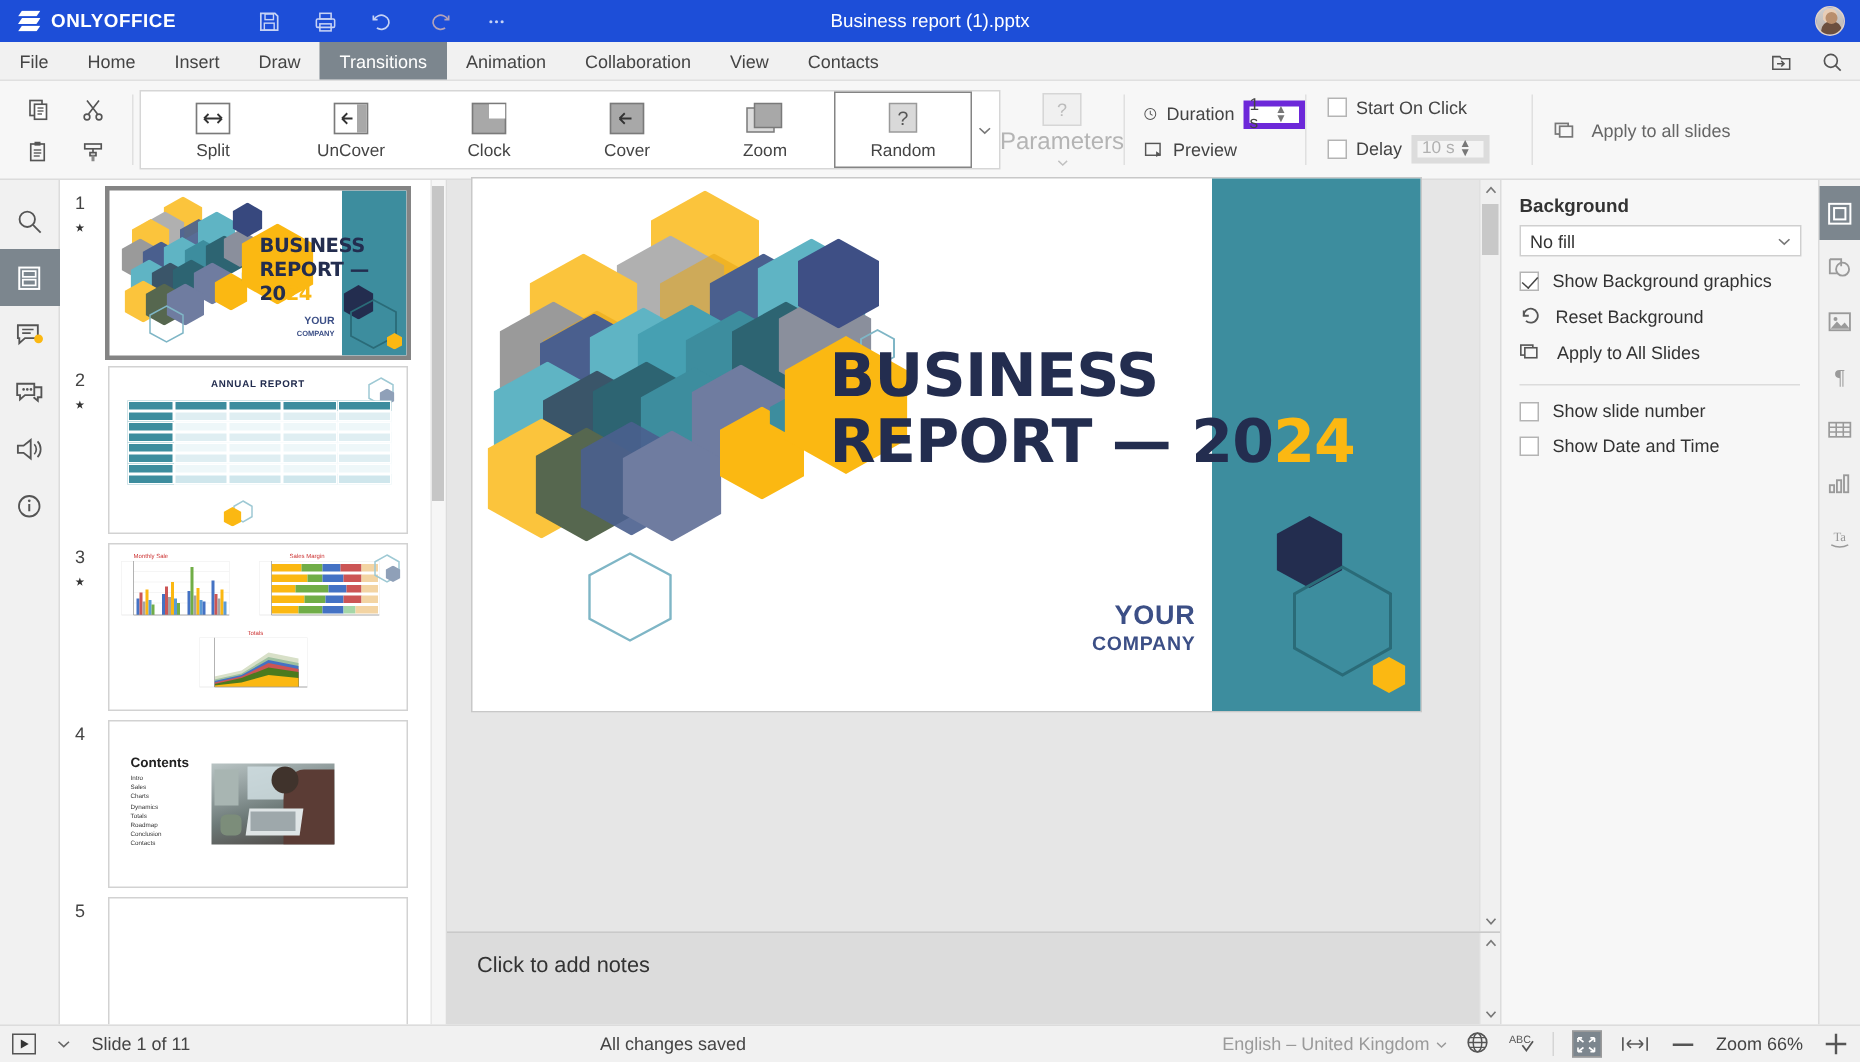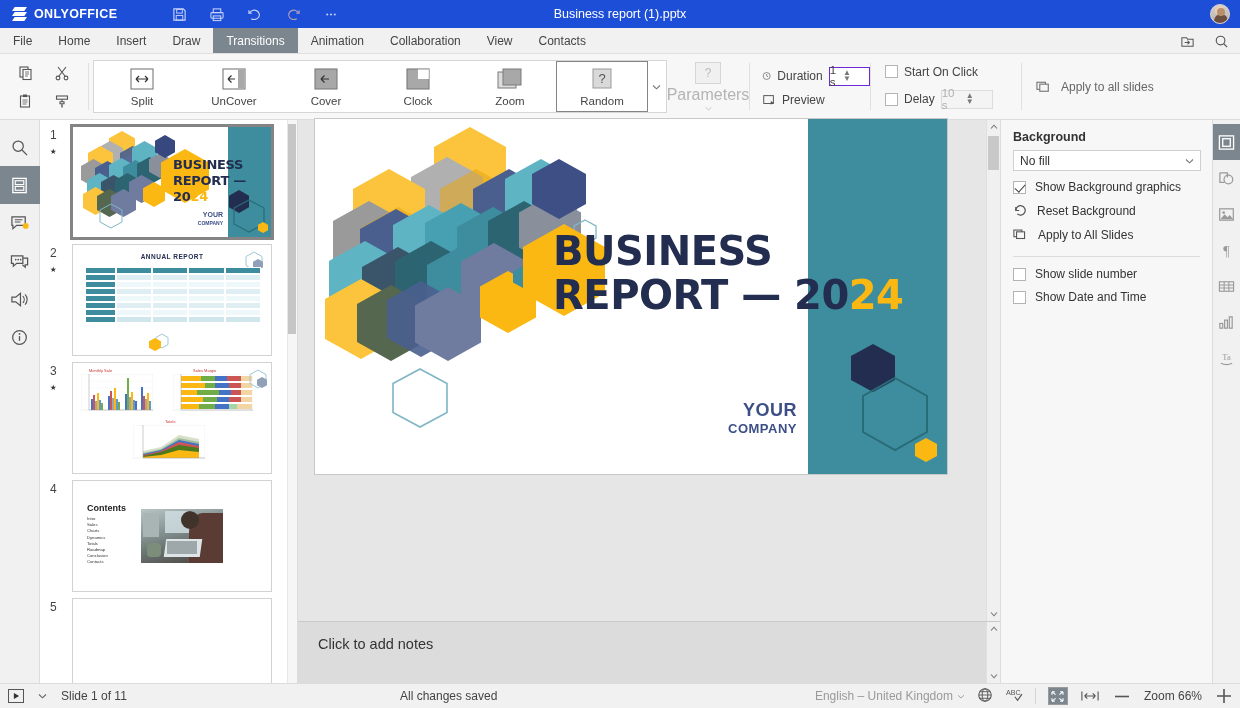--- a/index.html
+++ b/index.html
@@ -77,22 +77,22 @@
   .params-group { width:82px; display:flex; flex-direction:column; align-items:center;
       justify-content:center; gap:2px; color:#b4b4b4; }
   .param-box { width:26px; height:22px; border:1px solid #d6d6d6; background:#f0f0f0;
       display:flex; align-items:center; justify-content:center; font-size:12px; color:#bbb; }
   .params-label { font-size:16px; }
 
   .dur-group { width:120px; display:flex; flex-direction:column; justify-content:center;
       gap:7px; padding-left:12px; }
   .row { display:flex; align-items:center; gap:6px; }
   .row-lbl { font-size:12px; color:#444; }
-  .spin { width:52px; height:19px; border:1px solid #6d28d9; background:#fff;
-      display:flex; align-items:center; justify-content:flex-end; padding-right:18px; gap:3px; font-size:11.5px; color:#444; }
+  .spin { width:52px; height:19px; border:4px solid #6d28d9; background:#fff;
+      display:flex; align-items:center; justify-content:flex-end; padding-right:8px; gap:3px; font-size:11.5px; color:#444; }
   .spin.dim { background:#f4f4f4; color:#b0b0b0; border-color:#dcdcdc; }
   .spin-arrows { display:flex; flex-direction:column; line-height:6px; font-size:8px; color:#777; }
 
   .click-group { width:150px; display:flex; flex-direction:column; justify-content:center; gap:11px; padding-left:14px; }
   .cbx { width:13px; height:13px; border:1px solid #b4b4b4; background:#fff; position:relative; flex:none; }
   .cbx.checked::after{ content:""; position:absolute; left:3px; top:0px; width:5px; height:9px;
       border:solid #444; border-width:0 1.6px 1.6px 0; transform:rotate(42deg); }
   .apply-group { display:flex; align-items:center; gap:8px; padding-left:14px; }
   .apply-lbl { font-size:12px; color:#666; }
 
@@ -301,33 +301,33 @@
               <rect x="19" y="2.5" width="6.5" height="19" fill="#a8a8a8"></rect>
               <path d="M9 12h7M9 12l3.5-3.5M9 12l3.5 3.5" stroke="#333" stroke-width="1.2" fill="none"></path>
             </svg>
         </div>
         <div class="trans-label">UnCover</div>
       </div>
       <div class="trans-item">
         <div class="trans-icon">
           <svg width="30" height="24" viewBox="0 0 30 24">
               <rect x="4" y="2" width="22" height="20" fill="#a8a8a8" stroke="#7a7a7a" stroke-width="1.1"></rect>
-              <path d="M10 12h8M10 12l3.5-3.5M10 12l3.5 3.5" stroke="#333" stroke-width="1.2" fill="none"></path>
-            </svg>
-        </div>
-        <div class="trans-label">Cover</div>
+              <path d="M15 12 L15 2.5 L25.8 2.5 L25.8 12 Z" fill="#fff"></path>
+            </svg>
+        </div>
+        <div class="trans-label">Clock</div>
       </div>
       <div class="trans-item">
         <div class="trans-icon">
           <svg width="30" height="24" viewBox="0 0 30 24">
               <rect x="4" y="2" width="22" height="20" fill="#a8a8a8" stroke="#7a7a7a" stroke-width="1.1"></rect>
-              <path d="M15 12 L15 2.5 L25.8 2.5 L25.8 12 Z" fill="#fff"></path>
-            </svg>
-        </div>
-        <div class="trans-label">Clock</div>
+              <path d="M10 12h8M10 12l3.5-3.5M10 12l3.5 3.5" stroke="#333" stroke-width="1.2" fill="none"></path>
+            </svg>
+        </div>
+        <div class="trans-label">Cover</div>
       </div>
       <div class="trans-item">
         <div class="trans-icon">
           <svg width="30" height="24" viewBox="0 0 30 24">
               <rect x="3" y="5" width="18" height="16" fill="#dcdcdc" stroke="#7a7a7a" stroke-width="1"></rect>
               <rect x="8" y="2" width="18" height="16" fill="#a8a8a8" stroke="#7a7a7a" stroke-width="1"></rect>
             </svg>
         </div>
         <div class="trans-label">Zoom</div>
       </div>

